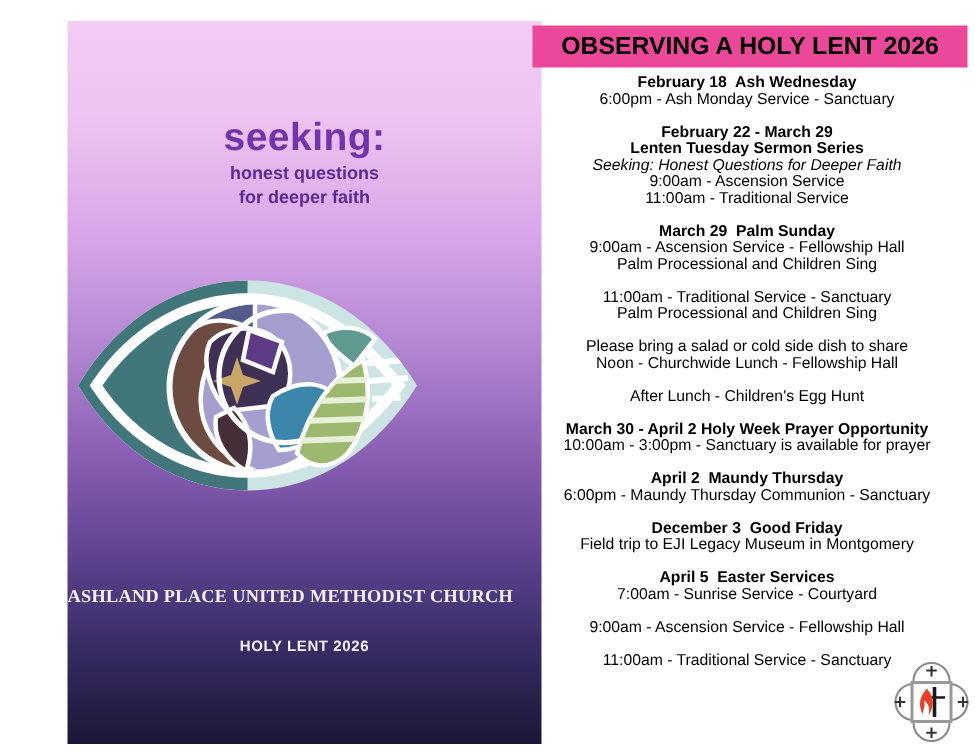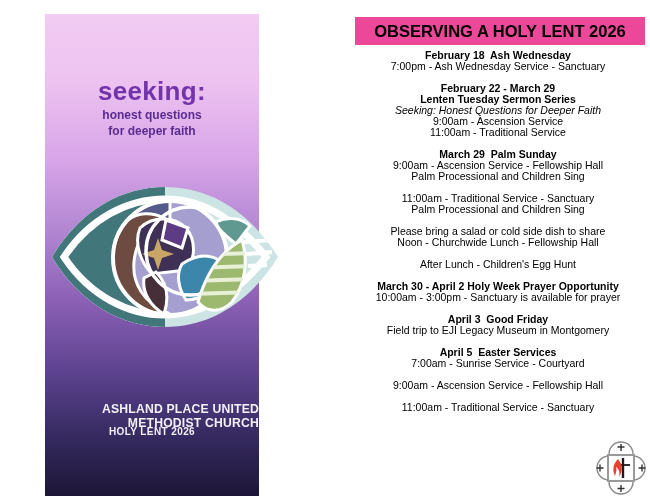--- a/index.html
+++ b/index.html
@@ -2,37 +2,37 @@
 <html><head>
 <meta charset="utf-8">
 <style>
   html,body{margin:0;padding:0}
   body{
     width:650px;height:502px;position:relative;background:#ffffff;
     font-family:"Liberation Sans",sans-serif;overflow:hidden;
   }
   
   .cover{
-    position:absolute;left:45px;top:14px;width:214px;height:482px;
+    position:absolute;left:45px;top:14px;width:316px;height:482px;
     background:linear-gradient(180deg,
       #f2ccf3 0%, #edc2f0 14%, #d8a5e8 30%, #b286d2 45%,
       #8a5fb4 60%, #5e4390 74%, #372b62 87%, #1d1637 100%);
   }
   .cover-title{
     position:absolute;left:0;right:0;top:62px;text-align:center;
     font-size:26px;font-weight:bold;letter-spacing:.3px;
   }
   .cover-sub{
     position:absolute;left:0;right:0;top:94px;text-align:center;
     font-size:12px;font-weight:bold;line-height:15.5px;
   }
   .eye-art{position:absolute;left:3px;top:167px;width:234px;height:152px}
   .church-name{
-    position:absolute;left:0;right:0;top:388px;text-align:right;
-    color:#f3f0f7;font-weight:bold;font-size:12.2px;letter-spacing:.2px;
+    position:absolute;left:0;right:0;top:376px;text-align:left;
+    color:#f3f0f7;font-weight:bold;font-size:12.2px;letter-spacing:.2px;font-family:Liberation Serif, serif;
   }
   .tagline{
     position:absolute;left:0;right:0;top:412px;text-align:center;
     color:#f3f0f7;font-weight:bold;font-size:10px;letter-spacing:.4px;
   }
   
   .banner{
     position:absolute;left:355px;top:17px;width:290px;height:28px;
     display:flex;align-items:center;justify-content:center;
     font-weight:bold;font-size:16.5px;color:#000;
@@ -113,21 +113,21 @@
 
   <div class="church-name">ASHLAND PLACE UNITED METHODIST CHURCH</div>
   <div class="tagline">HOLY LENT 2026</div>
 </section>
 
 <div class="banner" style="background: #ec4899; color: rgb(0, 0, 0);">OBSERVING A HOLY LENT 2026</div>
 <div class="schedule">
     <div class="sec">
       <div class="h">February 18  Ash Wednesday</div>
       <div class="p">
-        <div class="ln">7:00pm - Ash Wednesday Service - Sanctuary</div>
+        <div class="ln">6:00pm - Ash Monday Service - Sanctuary</div>
       </div>
     </div>
     <div class="sec">
       <div class="h">February 22 - March 29</div>
       <div class="bl">Lenten Tuesday Sermon Series</div>
       <div class="il">Seeking: Honest Questions for Deeper Faith</div>
       <div class="p">
         <div class="ln">9:00am - Ascension Service</div>
         <div class="ln">11:00am - Traditional Service</div>
       </div>
@@ -150,21 +150,27 @@
         <div class="ln">After Lunch - Children's Egg Hunt</div>
       </div>
     </div>
     <div class="sec">
       <div class="h">March 30 - April 2 Holy Week Prayer Opportunity</div>
       <div class="p">
         <div class="ln">10:00am - 3:00pm - Sanctuary is available for prayer</div>
       </div>
     </div>
     <div class="sec">
-      <div class="h">April 3  Good Friday</div>
+      <div class="h">April 2  Maundy Thursday</div>
+      <div class="p">
+        <div class="ln">6:00pm - Maundy Thursday Communion - Sanctuary</div>
+      </div>
+    </div>
+    <div class="sec">
+      <div class="h">December 3  Good Friday</div>
       <div class="p">
         <div class="ln">Field trip to EJI Legacy Museum in Montgomery</div>
       </div>
     </div>
     <div class="sec">
       <div class="h">April 5  Easter Services</div>
       <div class="p">
         <div class="ln">7:00am - Sunrise Service - Courtyard</div>
       </div>
       <div class="p">

